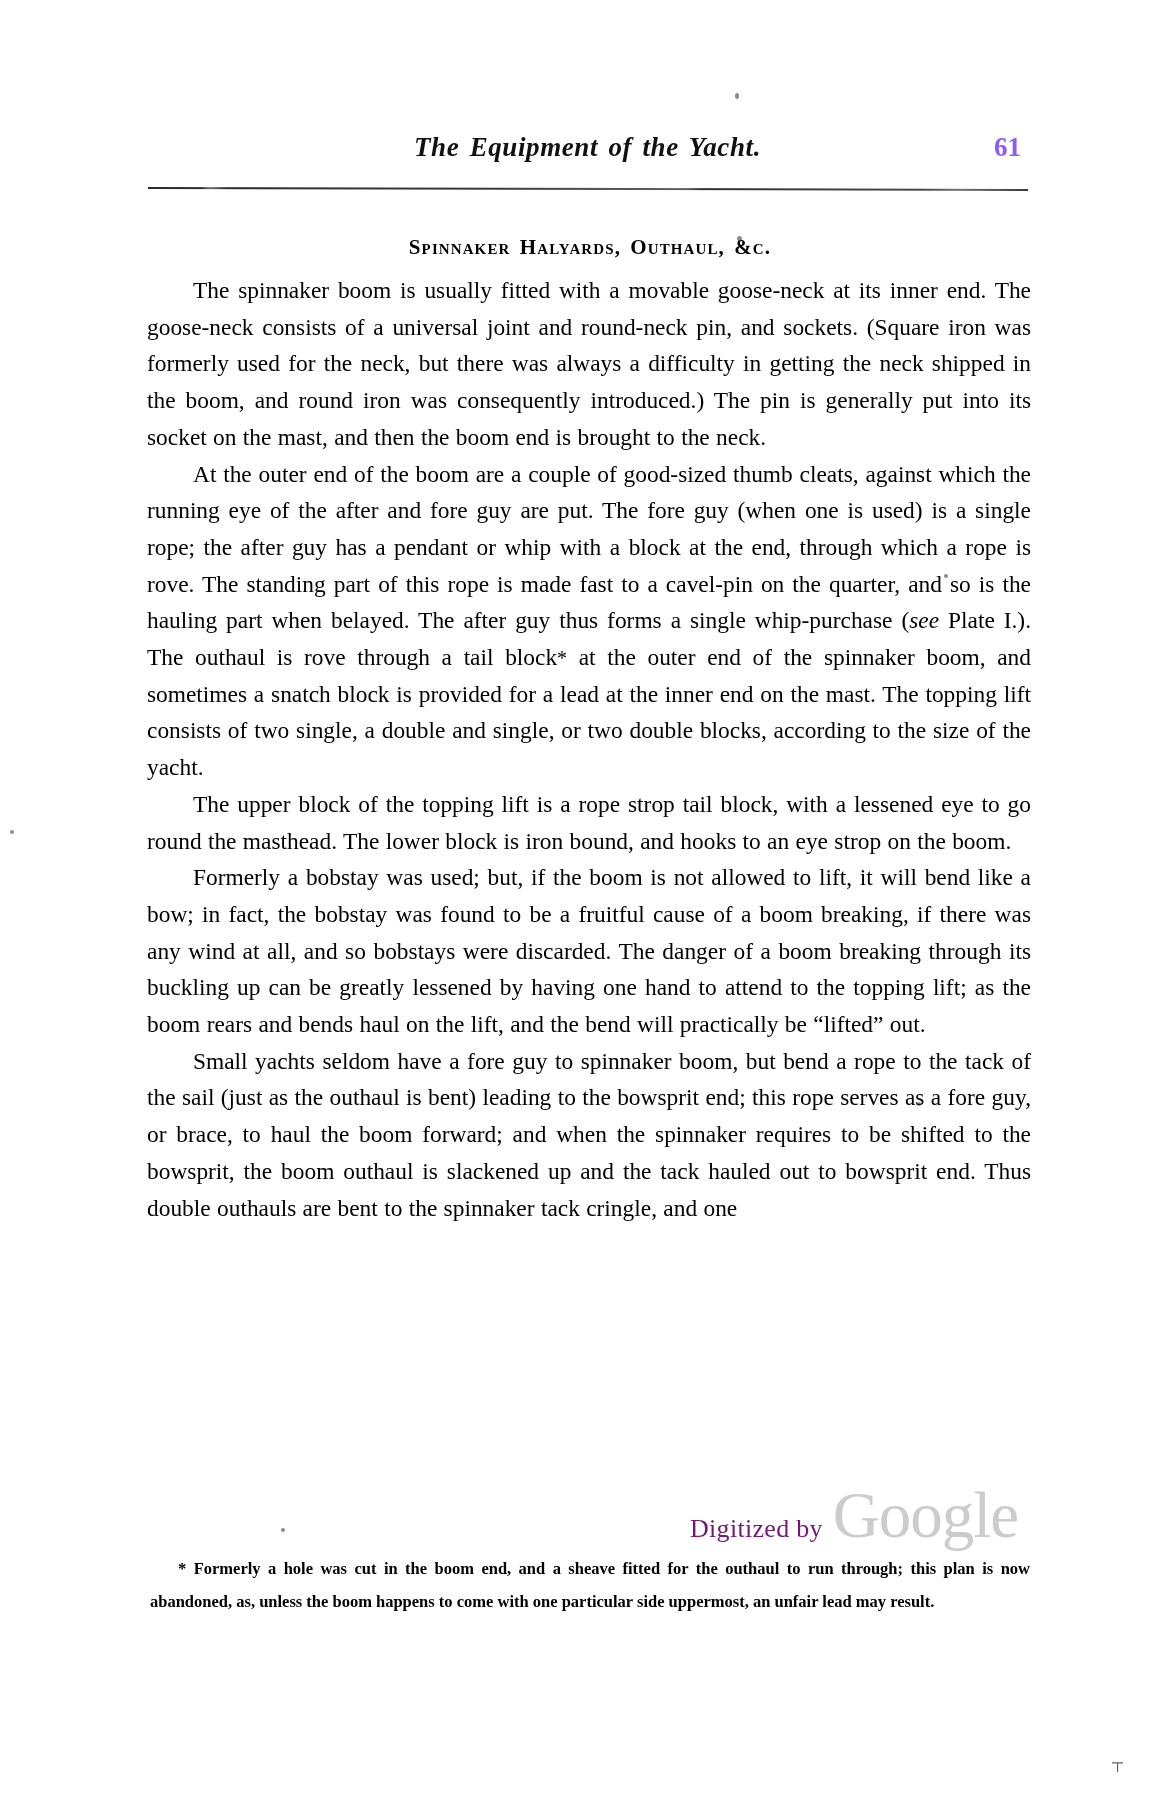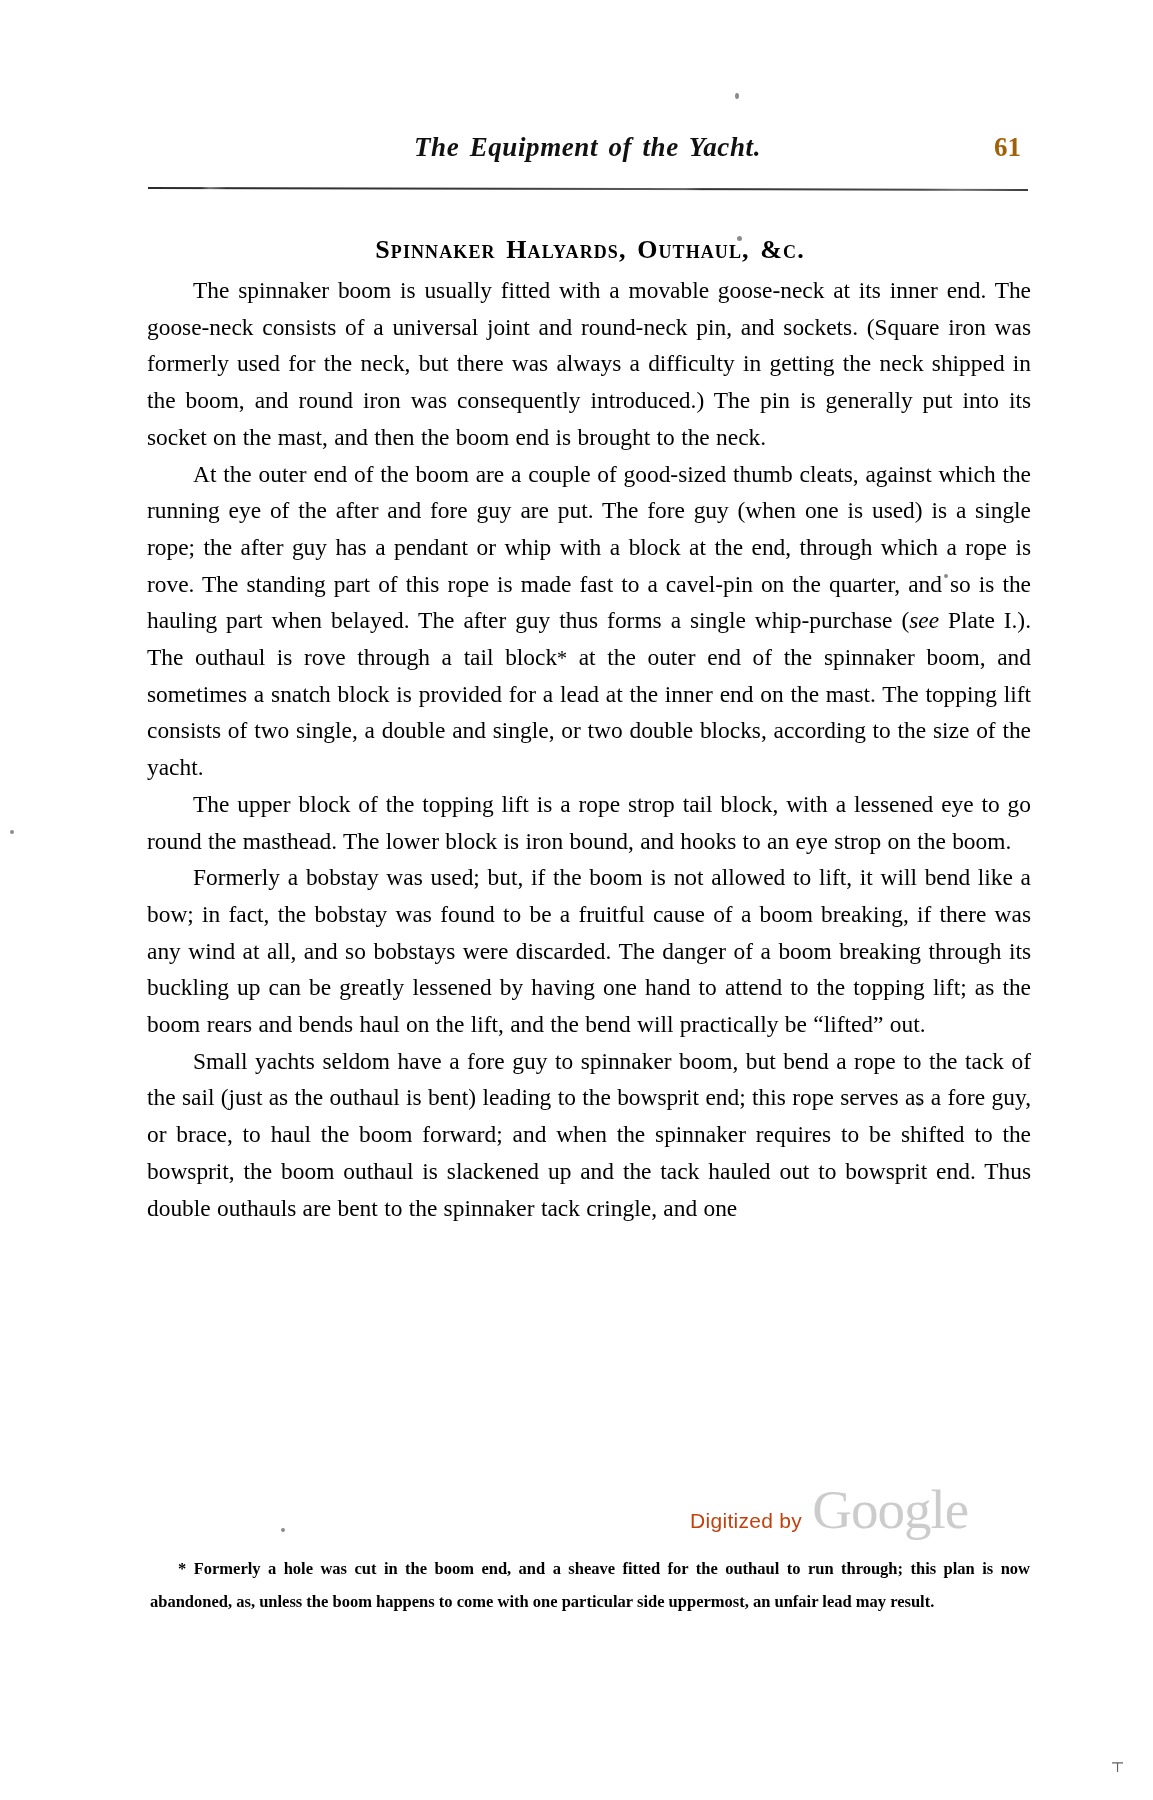--- a/index.html
+++ b/index.html
@@ -48,21 +48,21 @@
     letter-spacing: .6px;
     word-spacing: 3px;
     color: #111;
   }
   #running-head .folio {
     position: absolute;
     right: 4px;
     bottom: 0;
     font-weight: 700;
     font-size: 27px;
-    color: #a16207;
+    color: #8b5cf6;
   }
   #head-rule {
     position: absolute;
     left: 148px;
     top: 188px;
     width: 880px;
     height: 2px;
     background: linear-gradient(to right,
       #1a1a1a 0%, #1a1a1a 6%, #6a6a6a 7%, #1a1a1a 9%,
       #2a2a2a 40%, #555 61%, #222 63%, #3a3a3a 88%, #666 92%, #2a2a2a 100%);
@@ -72,21 +72,21 @@
 
   
   #section-heading {
     position: absolute;
     left: 150px;
     top: 235px;
     width: 880px;
     text-align: center;
     font-variant: small-caps;
     font-weight: 700;
-    font-size: 26px;
+    font-size: 21px;
     letter-spacing: 1.1px;
     word-spacing: 3px;
   }
 
   
   #body-text {
     position: absolute;
     left: 147px;
     top: 272px;
     width: 884px;
@@ -127,27 +127,27 @@
     position: absolute;
     left: 690px;
     top: 1478px;
     width: 330px;
     display: flex;
     align-items: baseline;
     color: #c9c9c9;
     user-select: none;
   }
   #watermark .digitized {
-    font-size: 21px;
+    font-size: 26px;
     letter-spacing: .3px;
-    color: #c2410c;
-    font-family: Liberation Sans, sans-serif;
+    color: #701a75;
+    font-family: Liberation Serif, serif;
   }
   #watermark .google {
-    font-size: 55px;
+    font-size: 65px;
     margin-left: 10px;
     letter-spacing: -1px;
     color: #cccccc;
     font-family: "Liberation Serif", serif;
     text-align: center;
   }
 
   
   #corner-mark {
     position: absolute;

